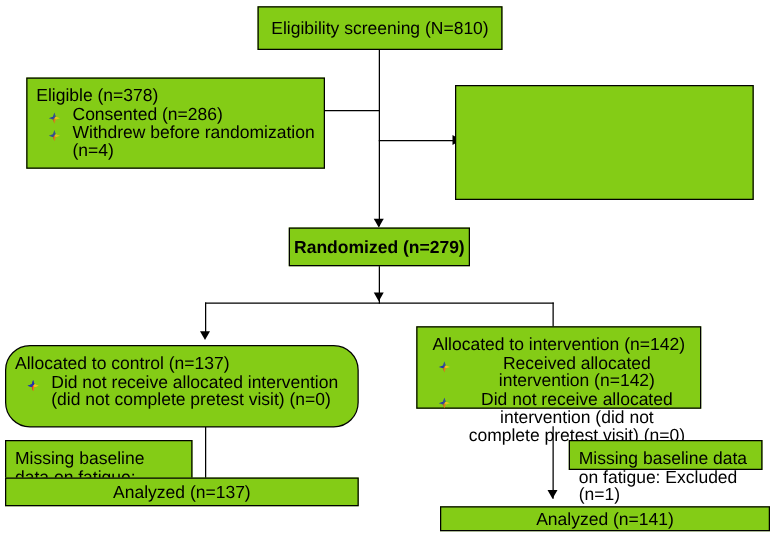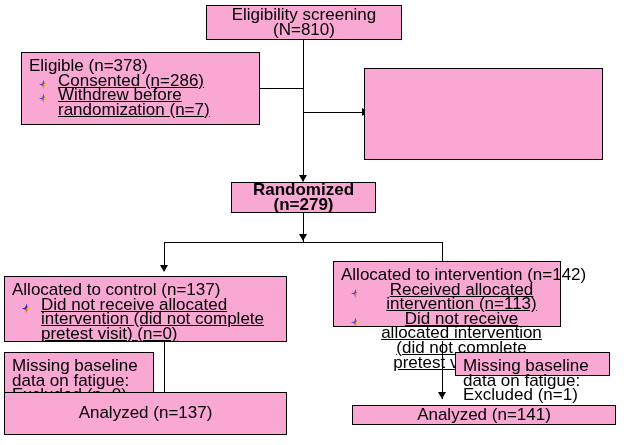--- a/index.html
+++ b/index.html
@@ -16,22 +16,22 @@
     position: relative;
     width: 624px;
     height: 445px;
     background: #ffffff;
     overflow: hidden;
   }
   .box {
     position: absolute;
     box-sizing: border-box;
     border: 1.3px solid #000000;
-    background: #f9a8d4;
-    font-size: 17px;
+    background: #84cc16;
+    font-size: 14px;
     line-height: 14.6px;
     color: #000000;
     z-index: 5;
   }
   .box.center {
     display: flex;
     align-items: center;
     justify-content: center;
     text-align: center;
   }
@@ -44,21 +44,20 @@
   }
   ul.blist {
     list-style: none;
     margin: 0;
     padding: 0;
   }
   ul.blist > li {
     position: relative;
     padding-left: 29px;
     margin: 0;
-    text-decoration: underline;
   }
   ul.blist > li .cont {
     display: block;
   }
   .bullet {
     position: absolute;
     left: 10px;
     top: 3px;
     width: 9px;
     height: 9px;
@@ -131,21 +130,21 @@
   <div class="vline" style="left:164px; top:341px; height:58px;"></div>
   <div class="arrow-down" style="left:160px; top:392px;"></div>
 
   <div class="vline" style="left:442px; top:341px; height:58px;"></div>
   <div class="arrow-down" style="left:438px; top:392px;"></div>
 
   <div class="box center" style="left:206px; top:5px; width:196px; height:35px;">
     <span>Eligibility screening (N=810)</span>
   </div>
 
-  <div class="box pad" style="left:21px; top:52px; width:239px; height:73px;">
+  <div class="box pad" style="left:21px; top:62px; width:239px; height:73px;">
     <span class="hdr">Eligible (n=378)</span>
     <ul class="blist">
       <li>
         <span class="bullet">
           <svg width="9" height="9" viewBox="0 0 10 10" xmlns="http://www.w3.org/2000/svg">
             <path d="M5 0 L6.2 3.8 L5 5 Z" fill="#2030b0"></path>
             <path d="M10 5 L6.2 6.2 L5 5 Z" fill="#f5c518"></path>
             <path d="M5 10 L3.8 6.2 L5 5 Z" fill="#e03c2a"></path>
             <path d="M0 5 L3.8 3.8 L5 5 Z" fill="#2030b0"></path>
             <path d="M6.2 3.8 L10 5 L5 5 Z" fill="#f5c518"></path>
@@ -162,35 +161,35 @@
             <path d="M5 0 L6.2 3.8 L5 5 Z" fill="#2030b0"></path>
             <path d="M10 5 L6.2 6.2 L5 5 Z" fill="#f5c518"></path>
             <path d="M5 10 L3.8 6.2 L5 5 Z" fill="#e03c2a"></path>
             <path d="M0 5 L3.8 3.8 L5 5 Z" fill="#2030b0"></path>
             <path d="M6.2 3.8 L10 5 L5 5 Z" fill="#f5c518"></path>
             <path d="M6.2 6.2 L5 10 L5 5 Z" fill="#f07820"></path>
             <path d="M3.8 6.2 L0 5 L5 5 Z" fill="#2030b0"></path>
             <path d="M3.8 3.8 L5 0 L5 5 Z" fill="#2030b0"></path>
           </svg>
         </span>
-        <span class="cont">Withdrew before randomization (n=7)</span>
+        <span class="cont">Withdrew before randomization (n=4)</span>
       </li>
     </ul>
   </div>
 
   <div class="box pad" style="left:364px; top:68px; width:239px; height:92px;">
     <ul class="blist">
     </ul>
   </div>
 
   <div class="box center" style="left:231px; top:182px; width:145px; height:31px;font-weight:bold;">
     <span>Randomized (n=279)</span>
   </div>
 
-  <div class="box pad" style="left:4px; top:276px; width:283px; height:66px;">
+  <div class="box pad" style="left:4px; top:276px; width:283px; height:66px;border-radius:20px;">
     <span class="hdr">Allocated to control (n=137)</span>
     <ul class="blist">
       <li>
         <span class="bullet">
           <svg width="9" height="9" viewBox="0 0 10 10" xmlns="http://www.w3.org/2000/svg">
             <path d="M5 0 L6.2 3.8 L5 5 Z" fill="#2030b0"></path>
             <path d="M10 5 L6.2 6.2 L5 5 Z" fill="#f5c518"></path>
             <path d="M5 10 L3.8 6.2 L5 5 Z" fill="#e03c2a"></path>
             <path d="M0 5 L3.8 3.8 L5 5 Z" fill="#2030b0"></path>
             <path d="M6.2 3.8 L10 5 L5 5 Z" fill="#f5c518"></path>
@@ -227,21 +226,21 @@
             <path d="M5 0 L6.2 3.8 L5 5 Z" fill="#2030b0"></path>
             <path d="M10 5 L6.2 6.2 L5 5 Z" fill="#f5c518"></path>
             <path d="M5 10 L3.8 6.2 L5 5 Z" fill="#e03c2a"></path>
             <path d="M0 5 L3.8 3.8 L5 5 Z" fill="#2030b0"></path>
             <path d="M6.2 3.8 L10 5 L5 5 Z" fill="#f5c518"></path>
             <path d="M6.2 6.2 L5 10 L5 5 Z" fill="#f07820"></path>
             <path d="M3.8 6.2 L0 5 L5 5 Z" fill="#2030b0"></path>
             <path d="M3.8 3.8 L5 0 L5 5 Z" fill="#2030b0"></path>
           </svg>
         </span>
-        <span class="cont">Received allocated intervention (n=113)</span>
+        <span class="cont">Received allocated intervention (n=142)</span>
       </li>
       <li>
         <span class="bullet">
           <svg width="9" height="9" viewBox="0 0 10 10" xmlns="http://www.w3.org/2000/svg">
             <path d="M5 0 L6.2 3.8 L5 5 Z" fill="#2030b0"></path>
             <path d="M10 5 L6.2 6.2 L5 5 Z" fill="#f5c518"></path>
             <path d="M5 10 L3.8 6.2 L5 5 Z" fill="#e03c2a"></path>
             <path d="M0 5 L3.8 3.8 L5 5 Z" fill="#2030b0"></path>
             <path d="M6.2 3.8 L10 5 L5 5 Z" fill="#f5c518"></path>
             <path d="M6.2 6.2 L5 10 L5 5 Z" fill="#f07820"></path>
@@ -255,21 +254,21 @@
   </div>
 
   <div class="box pad" style="left:4px; top:352px; width:150px; height:52px;">
     <span>Missing baseline data on fatigue: Excluded (n=0)</span>
   </div>
 
   <div class="box pad" style="left:455px; top:352px; width:155px; height:24px;">
     <span>Missing baseline data on fatigue: Excluded (n=1)</span>
   </div>
 
-  <div class="box center" style="left:4px; top:392px; width:283px; height:43px;text-align:center;">
+  <div class="box center" style="left:4px; top:382px; width:283px; height:23px;text-align:center;">
     <span>Analyzed (n=137)</span>
   </div>
 
   <div class="box center" style="left:352px; top:405px; width:264px; height:20px;">
     <span>Analyzed (n=141)</span>
   </div>
 
 </div>
 
 </body></html>

